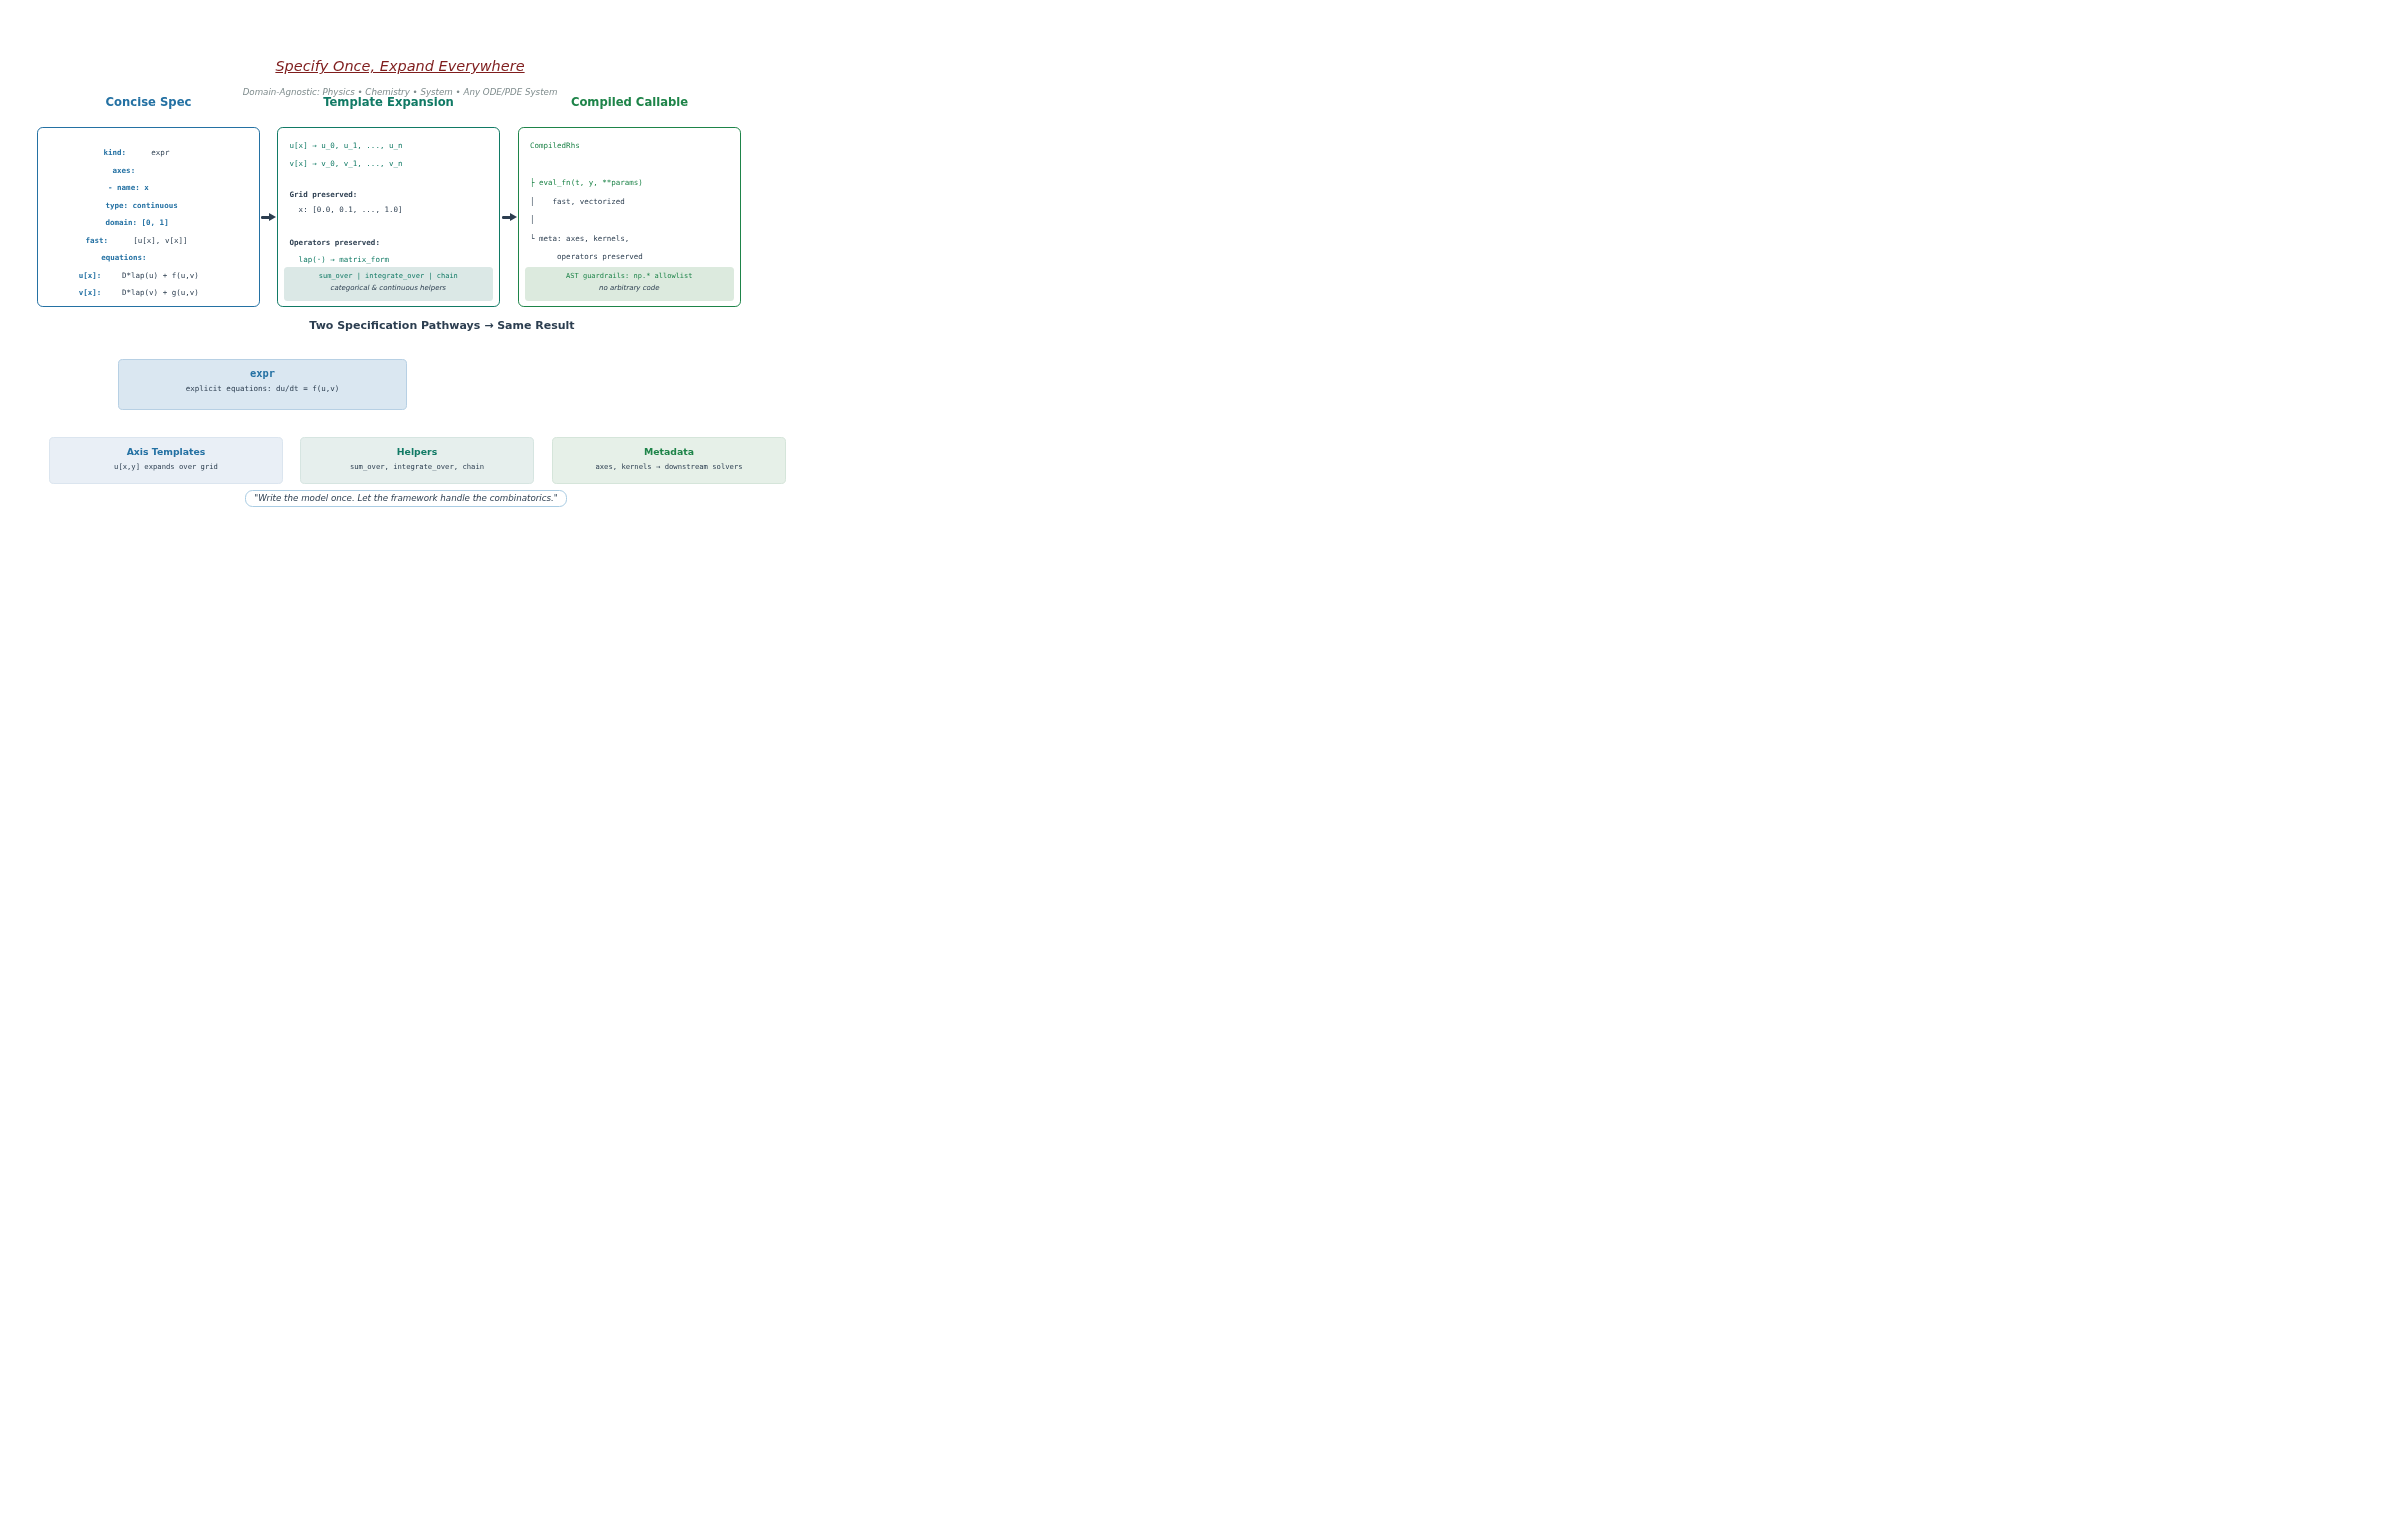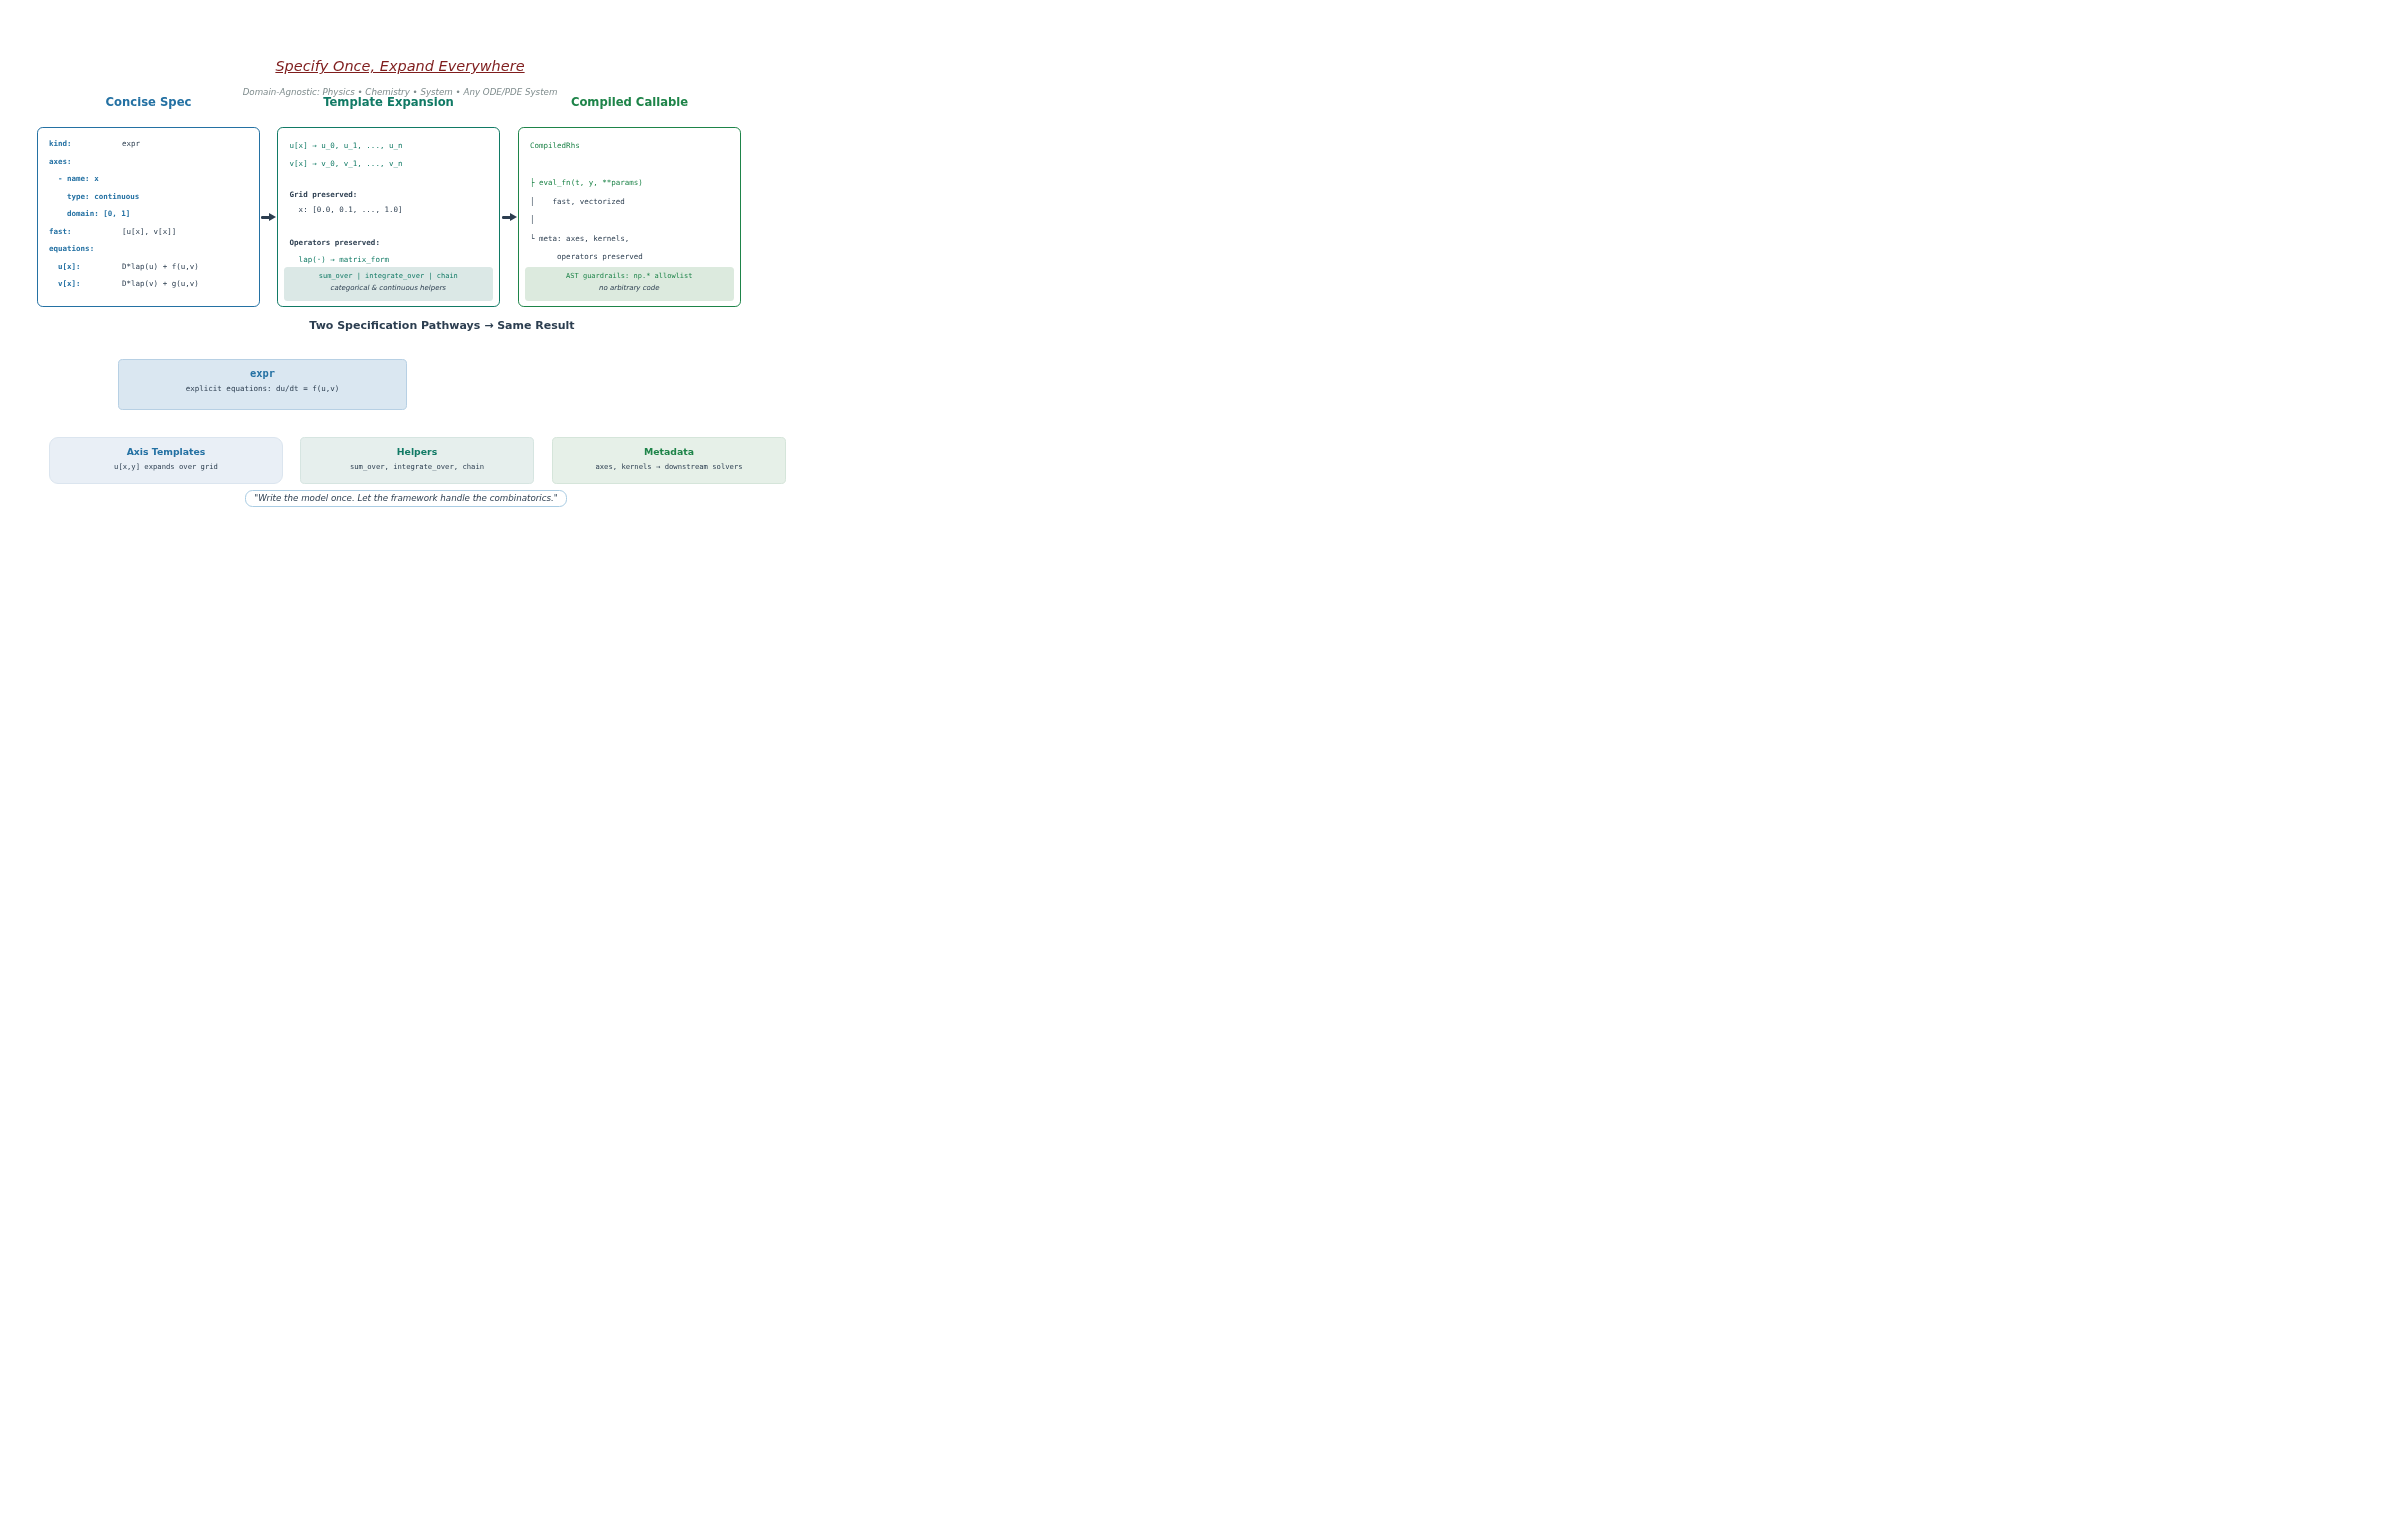--- a/index.html
+++ b/index.html
@@ -17,21 +17,21 @@
   .col-heading.spec{left:37px;color:#2471a3;}
   .col-heading.template{left:277px;color:#117a65;}
   .col-heading.compiled{left:518px;color:#1e8449;}
 
   .panel{position:absolute;top:127px;height:180px;width:223px;box-sizing:border-box;
          border:1.7px solid;border-radius:5.8px;background:#ffffff;}
   .panel.spec{left:37px;border-color:#2471a3;}
   .panel.template{left:277px;border-color:#117a65;}
   .panel.compiled{left:518px;border-color:#1e8449;}
 
-  .spec-body{position:absolute;left:11px;top:7px;font-size:7.5px;line-height:17.5px;}
+  .spec-body{position:absolute;left:11px;top:16px;font-size:7.5px;line-height:17.5px;text-align:center;}
   .spec-label{display:inline-block;width:73px;white-space:pre;color:#2471a3;font-weight:bold;
               font-family:"DejaVu Sans Mono","Liberation Mono",monospace;vertical-align:top;}
   .spec-value{white-space:pre;color:#2c3e50;
               font-family:"DejaVu Sans Mono","Liberation Mono",monospace;}
 
   .pline{position:absolute;left:11.6px;font-size:7.5px;line-height:11.6px;white-space:pre;
          font-family:"DejaVu Sans Mono","Liberation Mono",monospace;}
   .ln-teal{color:#117a65;}
   .ln-green{color:#1e8449;}
   .ln-dark{color:#2c3e50;}
@@ -63,21 +63,21 @@
   .pathway-box.transitions{left:406px;width:289px;background:#f9f2d9;border-color:#e9dcab;}
   .pathway-title{margin-top:7px;font-size:10.4px;font-weight:bold;
                  font-family:"DejaVu Sans Mono","Liberation Mono",monospace;}
   .pathway-box.expr .pathway-title{color:#2471a3;}
   .pathway-box.transitions .pathway-title{color:#d4ac0d;}
   .pathway-desc{margin-top:5.2px;font-size:7.5px;color:#2c3e50;
                 font-family:"DejaVu Sans Mono","Liberation Mono",monospace;}
 
   .card{position:absolute;top:437px;height:47px;box-sizing:border-box;border-radius:4.6px;
         border:0.6px solid;text-align:center;}
-  .card.axis{left:49px;width:234px;background:#e9eff6;border-color:#dbe5ef;border-radius:9px;}
+  .card.axis{left:49px;width:234px;background:#e9eff6;border-color:#dbe5ef;}
   .card.helpers{left:300px;width:234px;background:#e6efed;border-color:#d6e5e1;}
   .card.metadata{left:552px;width:234px;background:#e6f0e8;border-color:#d5e5da;}
   .card-title{margin-top:7.5px;font-size:9.3px;font-weight:bold;}
   .card.axis .card-title{color:#2471a3;}
   .card.helpers .card-title{color:#117a65;}
   .card.metadata .card-title{color:#1e8449;}
   .card-desc{margin-top:5.2px;font-size:7.2px;color:#2c3e50;
              font-family:"DejaVu Sans Mono","Liberation Mono",monospace;}
 
   .quote-box{position:absolute;left:245px;top:490px;width:322px;height:17.4px;box-sizing:border-box;

